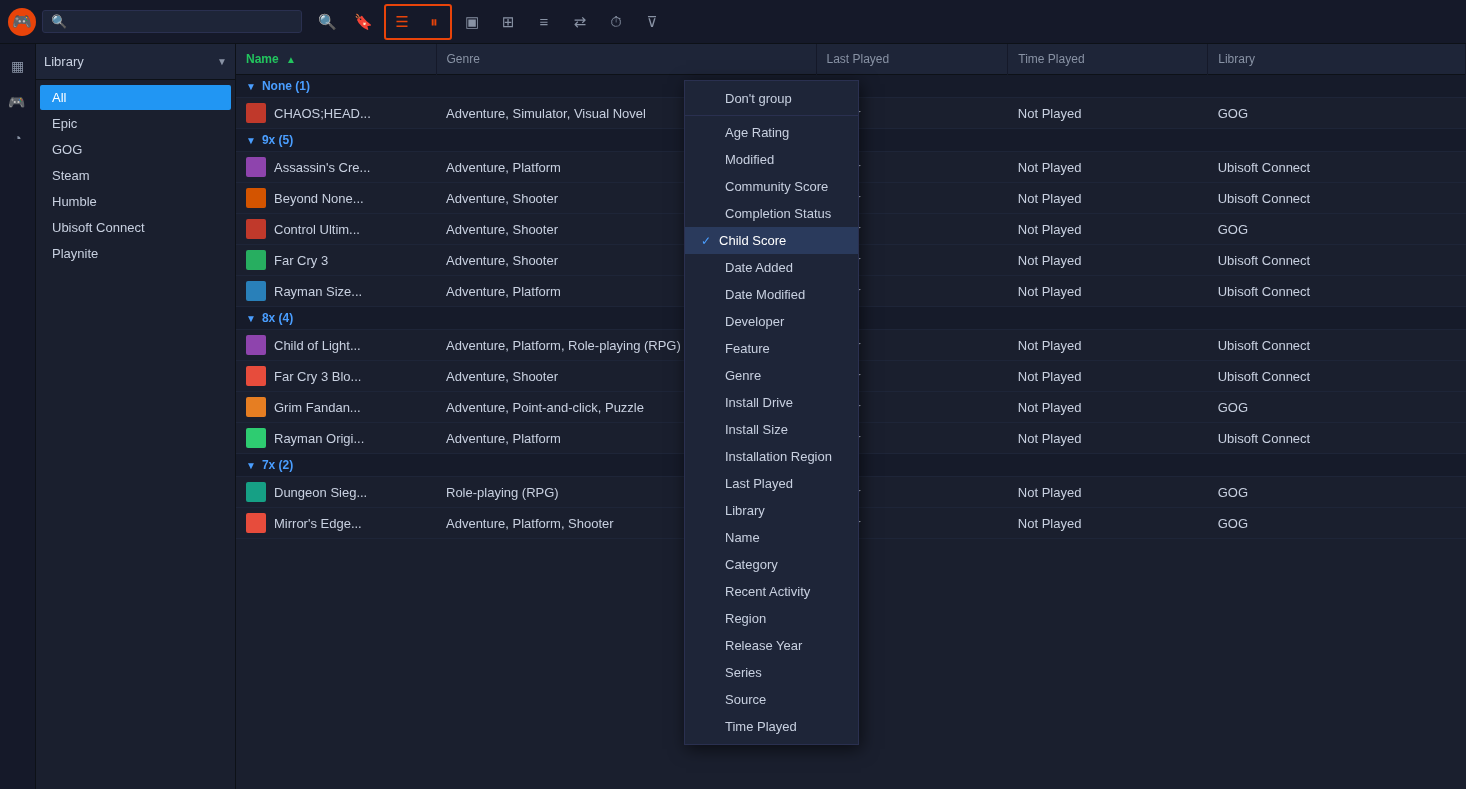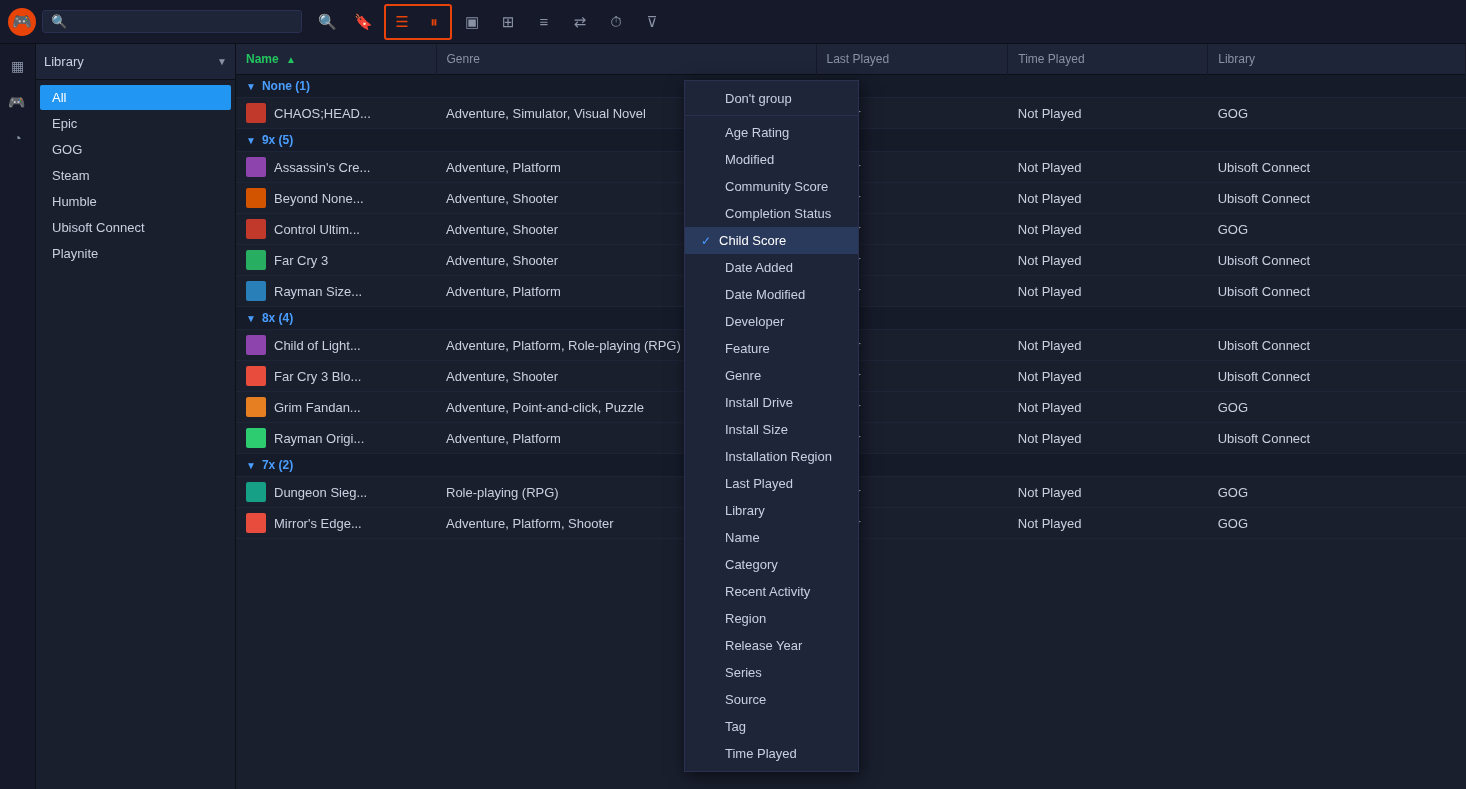--- a/index.html
+++ b/index.html
@@ -549,21 +549,17 @@
         <div class="menu-item">
           <span style="width:16px;display:inline-block;"></span>
           <span>Series</span>
         </div>
         <div class="menu-item">
           <span style="width:16px;display:inline-block;"></span>
           <span>Source</span>
         </div>
         <div class="menu-item">
           <span style="width:16px;display:inline-block;"></span>
-          <span>Tag</span>
-        </div>
-        <div class="menu-item">
-          <span style="width:16px;display:inline-block;"></span>
           <span>Time Played</span>
         </div>
       </div>
   </div>
 </div>
 
 </body></html>

